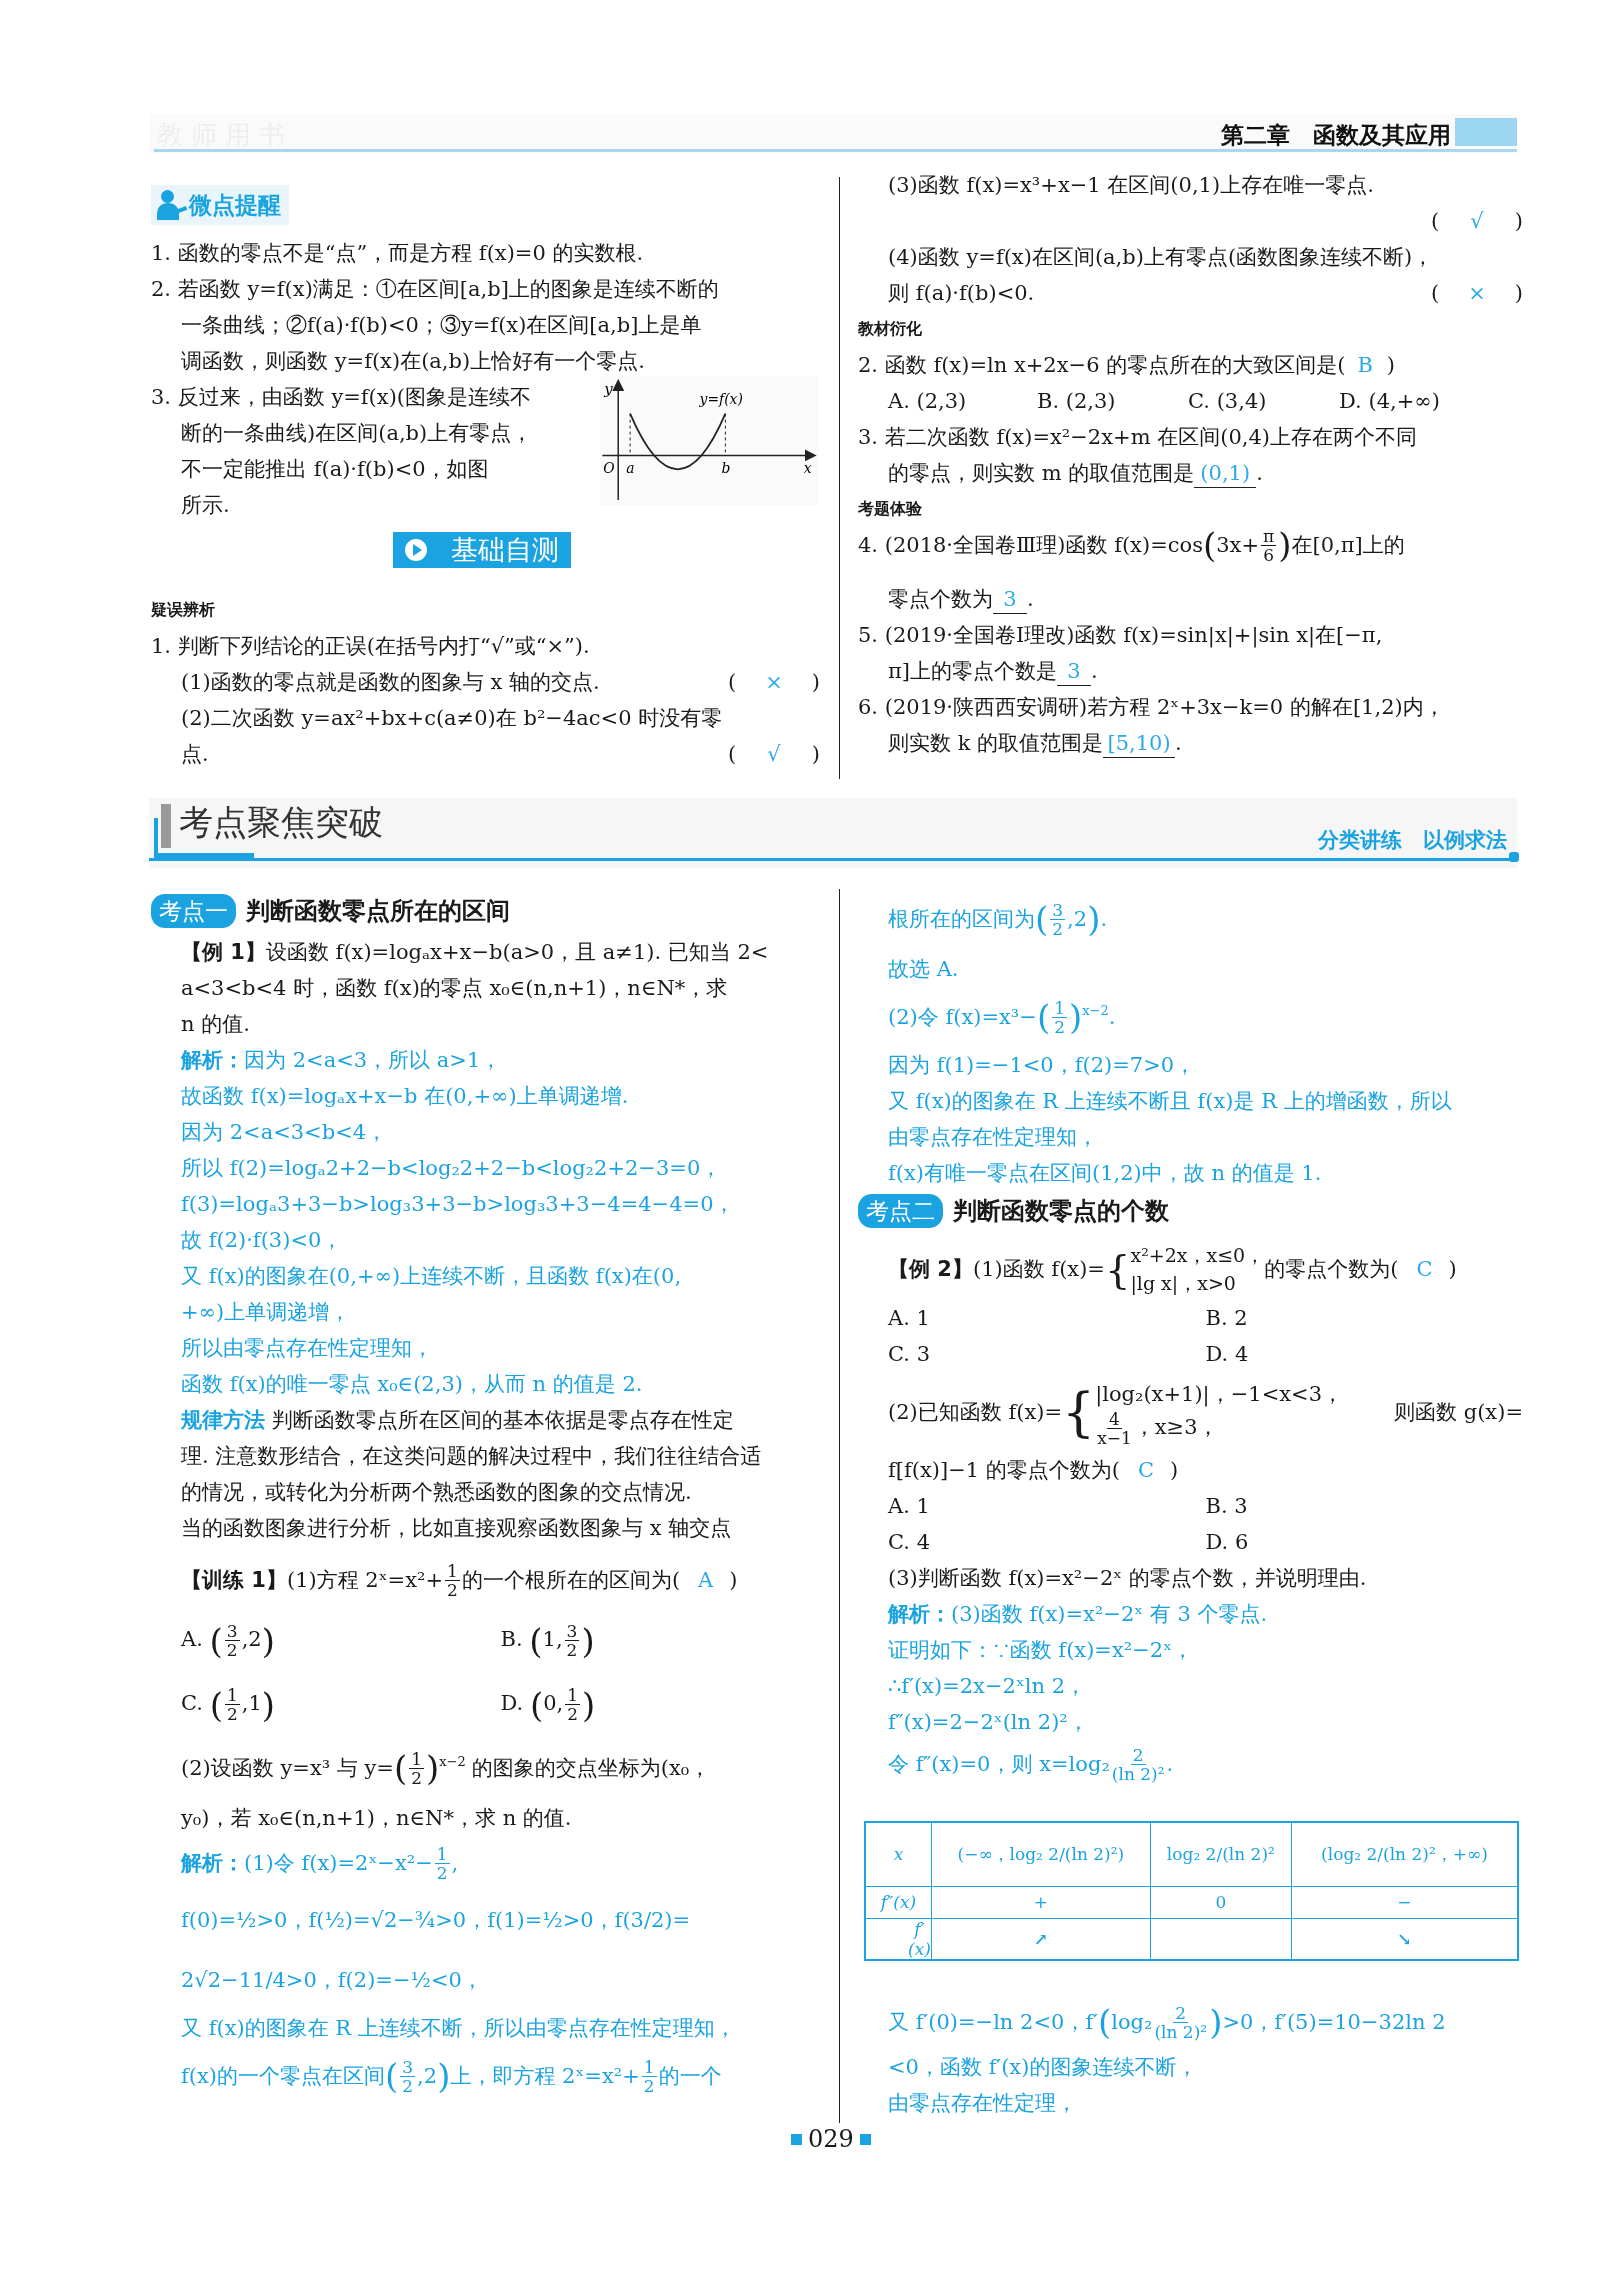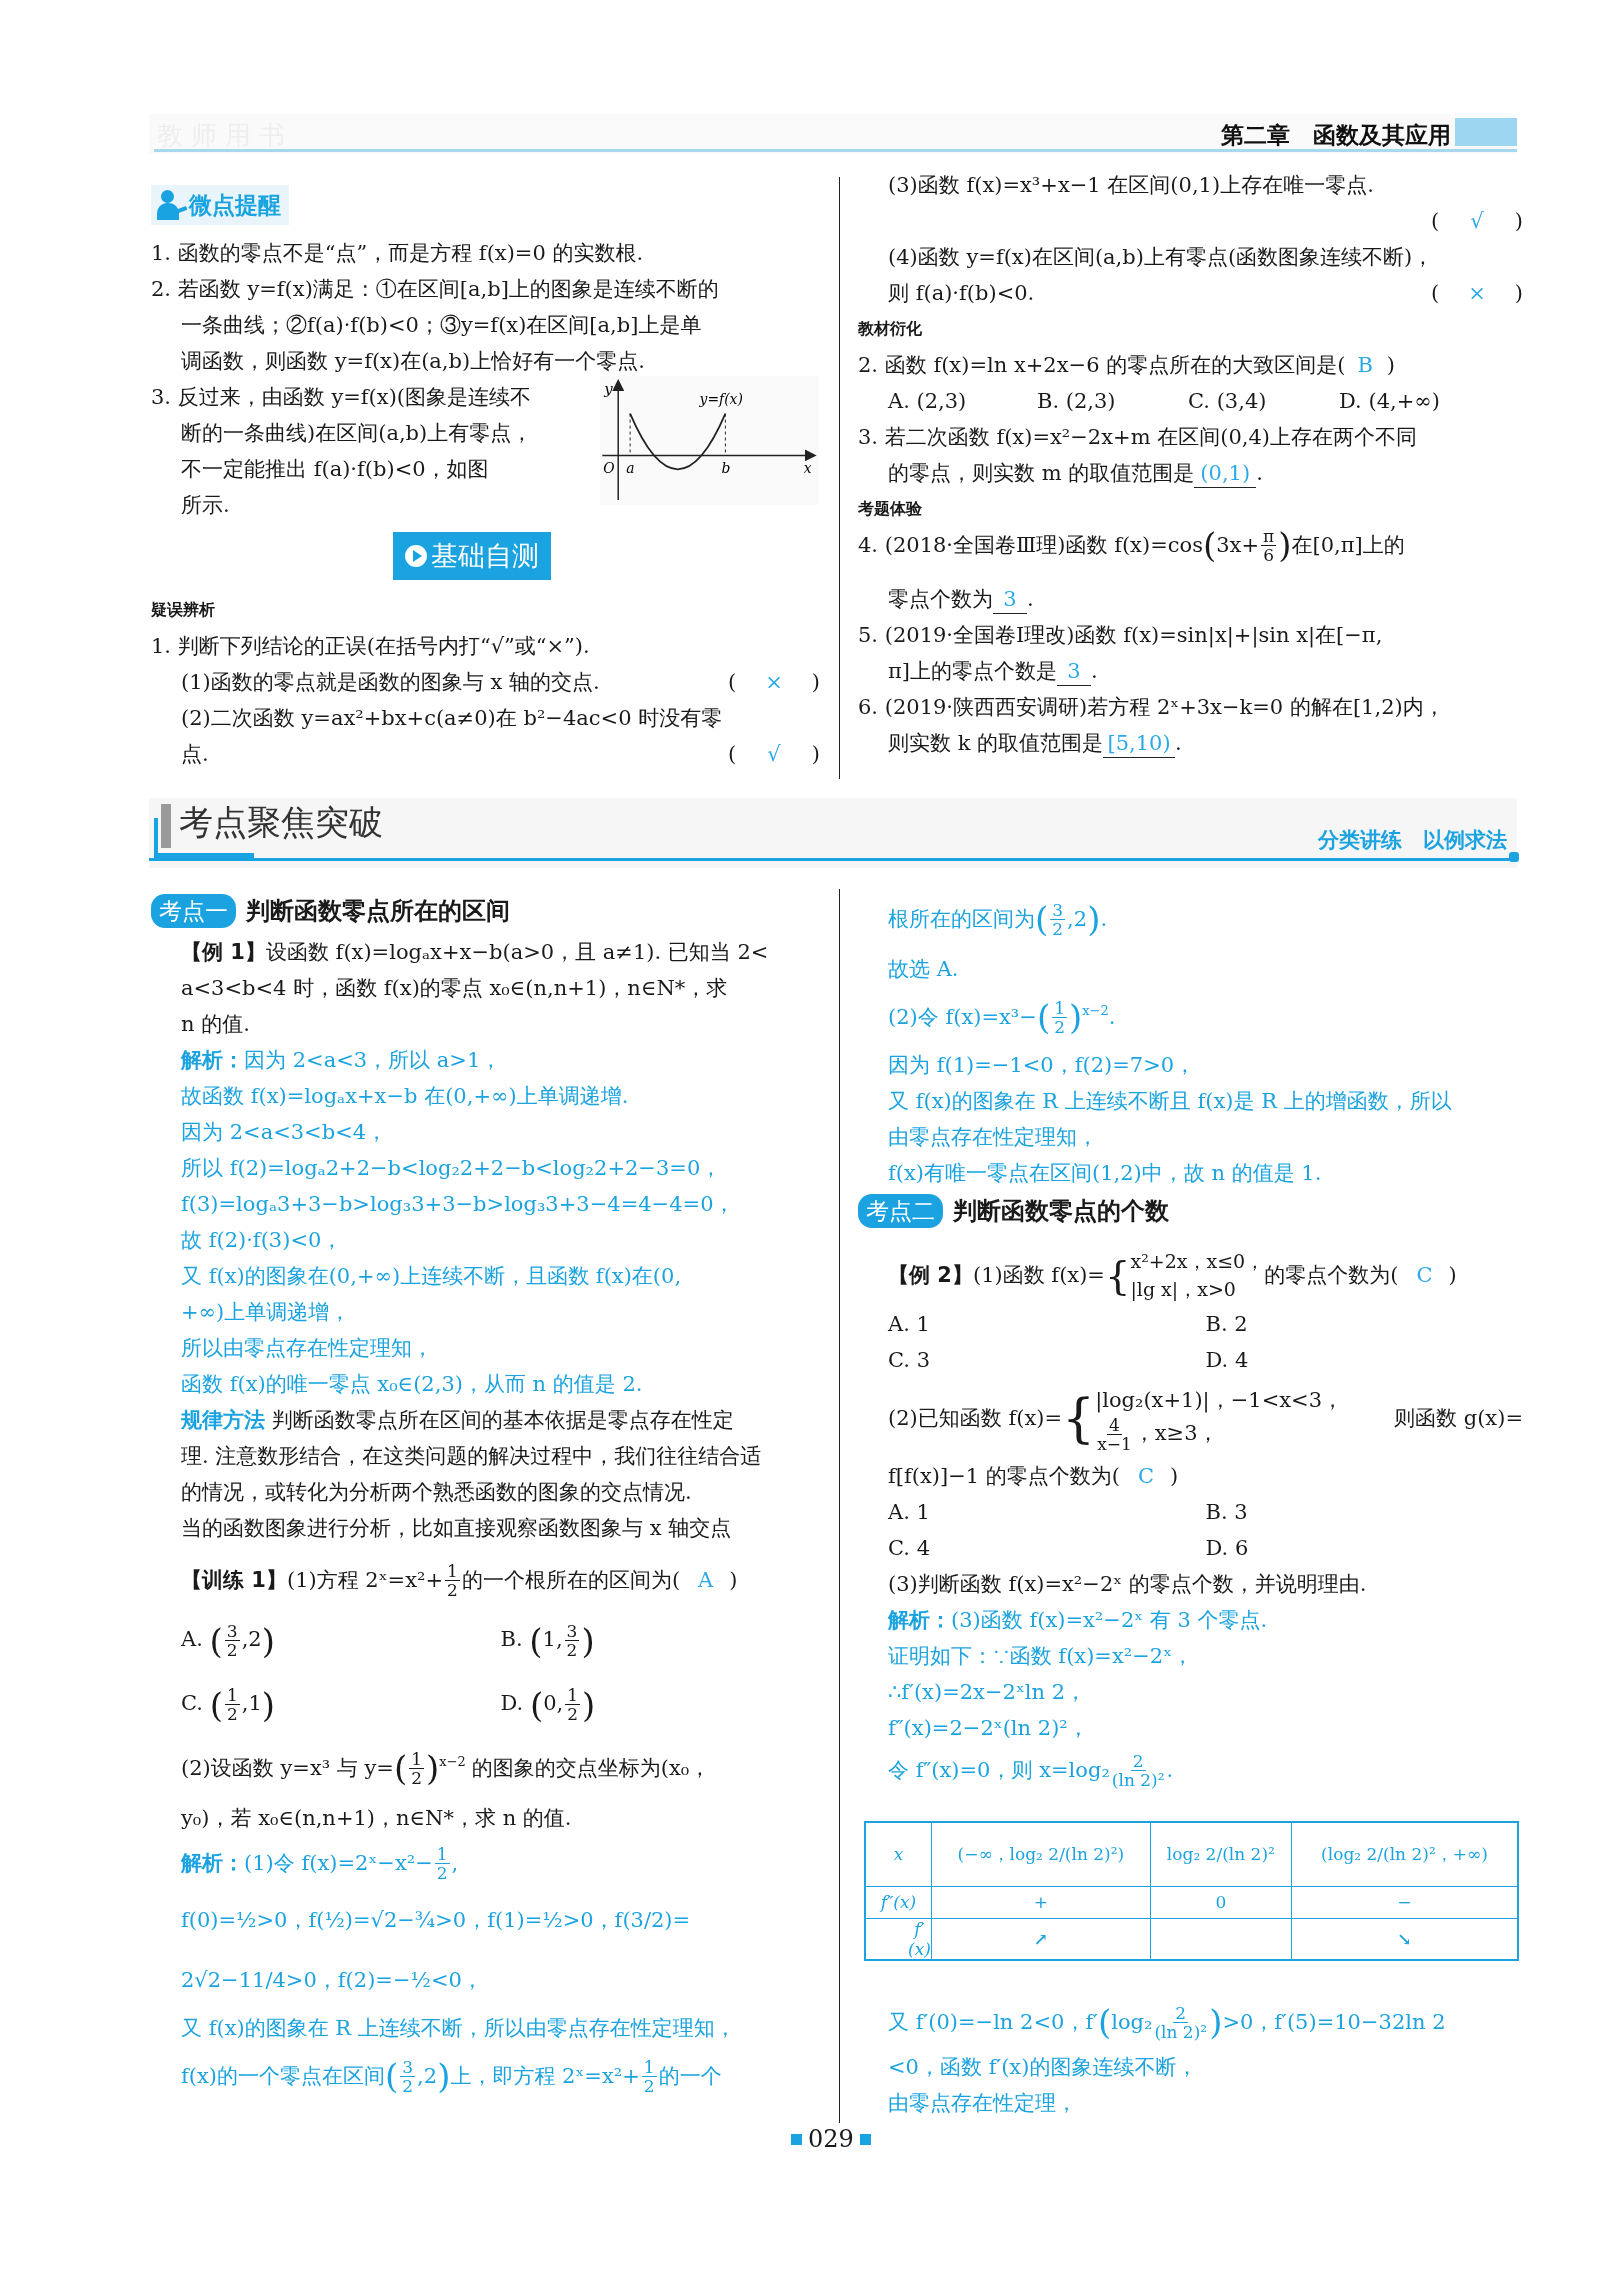--- a/index.html
+++ b/index.html
@@ -25,21 +25,21 @@
   .line { white-space: nowrap; }
   .indent { padding-left: 30px; }
   .indent2 { padding-left: 30px; }
 
   .badge-tip { display: inline-flex; align-items: center; gap: 4px; background: #e9f5fb; padding: 2px 8px 2px 4px; font-family: "DejaVu Sans", sans-serif; font-weight: bold; color: #19a3e0; font-size: 23px; }
   .person-icon { width: 30px; height: 30px; position: relative; }
   .person-icon .head { position: absolute; left: 6px; top: 0; width: 13px; height: 13px; border-radius: 50%; background: #19a3e0; }
   .person-icon .body { position: absolute; left: 2px; top: 13px; width: 22px; height: 17px; border-radius: 10px 10px 0 0; background: #19a3e0; }
   .person-icon .arm { position: absolute; left: 20px; top: 18px; width: 12px; height: 4px; background: #19a3e0; transform: rotate(-20deg); }
 
-  .banner-btn { display: inline-flex; align-items: center; gap: 4px; background: #1aa3e0; color: #fff; font-family: "DejaVu Sans", sans-serif; font-size: 27px; padding: 6px 12px; }
+  .banner-btn { display: inline-flex; align-items: center; gap: 24px; background: #1aa3e0; color: #fff; font-family: "DejaVu Sans", sans-serif; font-size: 27px; padding: 0 12px; }
   .play-icon { width: 22px; height: 22px; border-radius: 50%; background: #fff; position: relative; }
   .play-icon::after { content: ""; position: absolute; left: 8px; top: 5px; border-left: 9px solid #1aa3e0; border-top: 6px solid transparent; border-bottom: 6px solid transparent; }
 
   .sub-head { font-family: Liberation Serif, serif; font-weight: bold; font-size: 16px; }
   .paren { display: inline-flex; width: 92px; justify-content: space-between; }
   .right-paren { float: right; }
   .blank { display: inline-block; border-bottom: 1.5px solid #222; text-align: center; line-height: 28px; }
 
   .graph { position: absolute; left: 600px; top: 376px; width: 219px; height: 129px; background: #fafafa; }
 
@@ -305,21 +305,21 @@
     <div class="line indent2" style="margin-top:4px;">故选 A.</div>
     <div class="line indent2" style="height:60px; display:flex; align-items:center;"><span>(2)令 f(x)=x³−</span><span class="big-paren">(</span><span class="frac">
           <span class="n">1</span>
           <span>2</span>
         </span><span class="big-paren">)</span><sup style="font-size:13px; align-self:flex-start; margin-top:6px;">x−2</sup>.</div>
     <div class="line indent2">因为 f(1)=−1&lt;0，f(2)=7&gt;0，</div>
     <div class="line indent2">又 f(x)的图象在 R 上连续不断且 f(x)是 R 上的增函数，所以</div>
     <div class="line indent2">由零点存在性定理知，</div>
     <div class="line indent2">f(x)有唯一零点在区间(1,2)中，故 n 的值是 1.</div>
   </div>
-  <div style="margin:2px 0 14px -8px;padding-left:8px;">
+  <div style="margin:2px 0 8px -8px;padding-left:8px;">
     <span class="kp-badge">考点二</span><span class="kp-title">判断函数零点的个数</span>
   </div>
   <div class="line indent2" style="height:62px; display:flex; align-items:center;">
     <span class="ex-label">【例 2】</span>
     <span>(1)函数 f(x)=</span>
     <span style="font-size:40px; font-weight:200;">{</span>
     <span style="display:inline-flex; flex-direction:column; line-height:28px; font-size:19px;">
         <span>x²+2x，x≤0，</span>
         <span>|lg x|，x&gt;0</span>
       </span>

